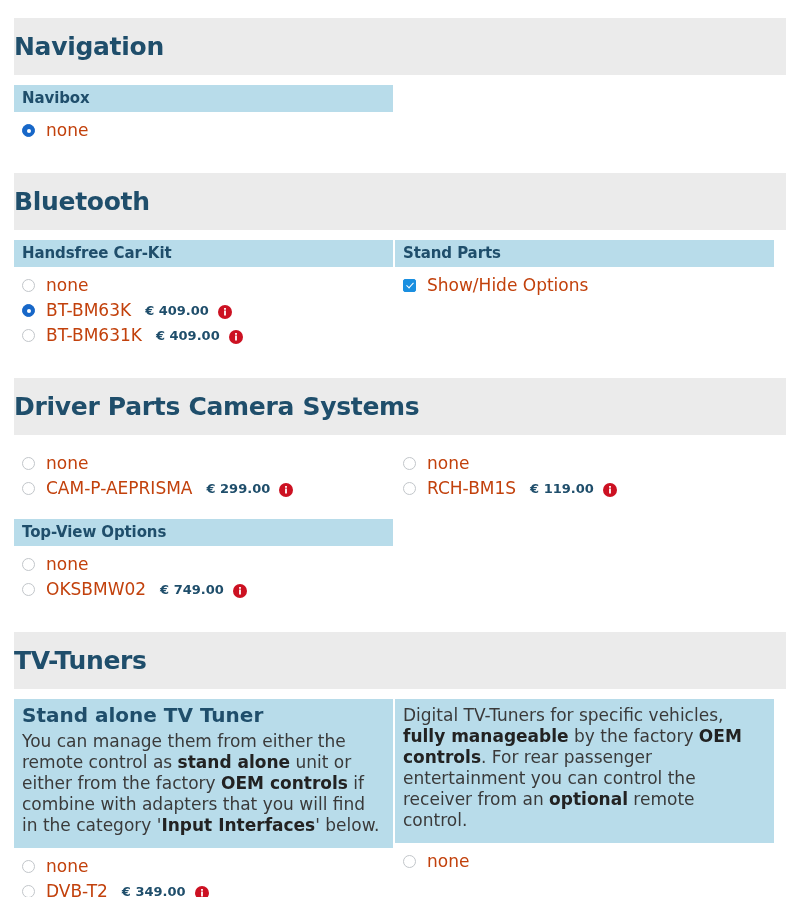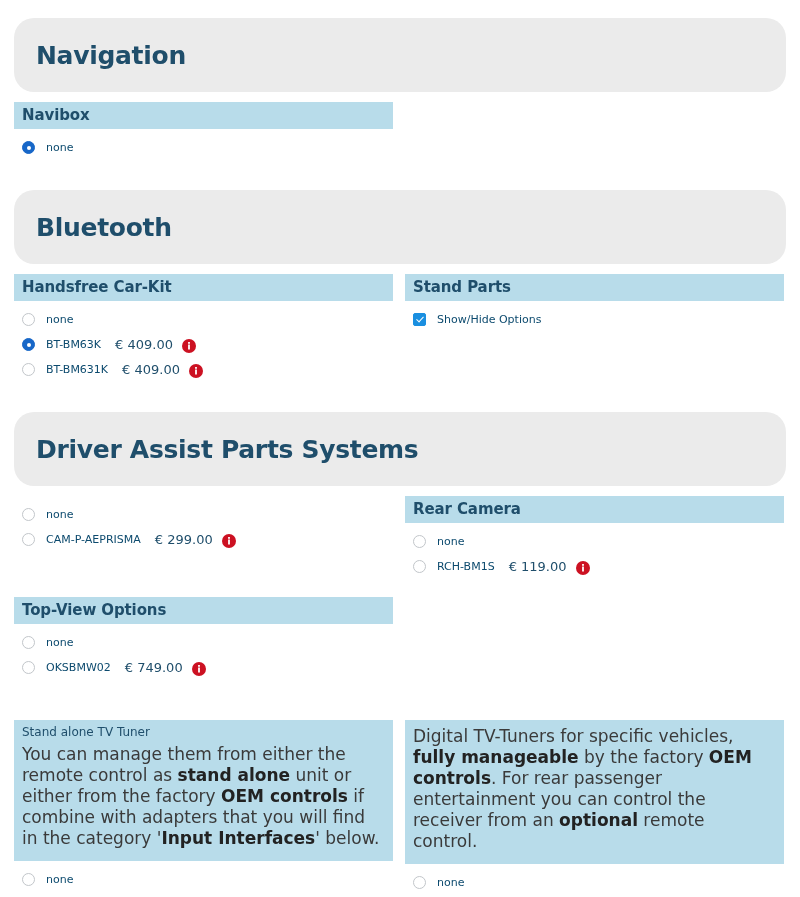--- a/index.html
+++ b/index.html
@@ -19,41 +19,40 @@
     position: relative;
     width: 800px;
     height: 897px;
     background: #ffffff;
   }
 
   
   .section-header {
     background: #ebebeb;
     margin: 0 14px;
-    height: 74px;
+    height: 57px;
     display: flex;
     align-items: center;
-    padding-left: 22px;
-    box-sizing: border-box;
-    border-radius: 20px;
+    padding-left: 0;
+    box-sizing: border-box;
   }
   .section-header .title {
     font-family: "DejaVu Sans", "Liberation Sans", sans-serif;
     font-size: 25px;
     font-weight: bold;
     color: #1f4e6b;
     letter-spacing: -0.3px;
     line-height: 1;
   }
 
   
   .cols {
     display: flex;
     margin: 0 14px;
-    gap: 12px;
+    gap: 2px;
   }
   .col {
     width: 379px;
     flex: 0 0 379px;
   }
 
   
   .sub-header {
     background: #b8dcea;
     height: 27px;
@@ -131,28 +130,28 @@
     left: 4px;
     top: 1px;
     width: 3px;
     height: 6px;
     border: solid #ffffff;
     border-width: 0 1.6px 1.6px 0;
     transform: rotate(43deg);
   }
 
   .opt-label {
-    font-size: 11px;
-    color: #0c4a6e;
+    font-size: 17px;
+    color: #c2410c;
     white-space: nowrap;
     line-height: 1;
   }
   .opt-price {
     font-size: 13px;
-    font-weight: normal;
+    font-weight: bold;
     color: #1f4e6b;
     white-space: nowrap;
     line-height: 1;
     margin-left: 14px;
   }
 
   .info-icon {
     width: 14px;
     height: 14px;
     flex: 0 0 14px;
@@ -160,22 +159,22 @@
     display: inline-block;
   }
 
   
   .desc-panel {
     background: #b8dcea;
     padding: 6px 10px 12px 8px;
     box-sizing: border-box;
   }
   .desc-panel .sub-title {
-    font-size: 12px;
-    font-weight: normal;
+    font-size: 20px;
+    font-weight: bold;
     color: #1f4e6b;
     display: block;
     margin-bottom: 6px;
     line-height: 1;
   }
   .desc-panel .desc-text {
     font-size: 17px;
     line-height: 21px;
     color: #3a3a3a;
   }
@@ -270,21 +269,21 @@
           <span class="checkbox checked"></span>
           <span class="opt-label">Show/Hide Options</span>
         </div>
       </div>
     </div>
   </div>
 
   <div class="spacer-lg"></div>
 
   <div class="section-header">
-    <span class="title">Driver Assist Parts Systems</span>
+    <span class="title">Driver Parts Camera Systems</span>
   </div>
 
   <div class="spacer-sm"></div>
 
   <div class="cols">
     <div class="col">
       <div class="options">
         <div class="opt-row">
           <span class="radio"></span>
           <span class="opt-label">none</span>
@@ -298,23 +297,20 @@
                 <circle cx="7" cy="7" r="7" fill="#cc1122"></circle>
                 <rect x="6.1" y="5.5" width="1.8" height="5" fill="#ffffff"></rect>
                 <rect x="6.1" y="3" width="1.8" height="1.8" fill="#ffffff"></rect>
               </svg>
           </span>
         </div>
       </div>
     </div>
 
     <div class="col">
-      <div class="sub-header">
-        <span class="sub-title">Rear Camera</span>
-      </div>
       <div class="options">
         <div class="opt-row">
           <span class="radio"></span>
           <span class="opt-label">none</span>
         </div>
         <div class="opt-row">
           <span class="radio"></span>
           <span class="opt-label">RCH-BM1S</span>
           <span class="opt-price">€ 119.00</span>
           <span class="info-icon">
@@ -353,20 +349,23 @@
               </svg>
           </span>
         </div>
       </div>
     </div>
     <div class="col"></div>
   </div>
 
   <div class="spacer-lg"></div>
 
+  <div class="section-header">
+    <span class="title">TV-Tuners</span>
+  </div>
 
   <div class="spacer-sm"></div>
 
   <div class="cols">
     <div class="col">
       <div class="desc-panel">
         <span class="sub-title">Stand alone TV Tuner</span>
         <div class="desc-text">You can manage them from either the remote control as <b>stand alone</b> unit or either from the factory <b>OEM controls</b> if combine with adapters that you will find in the category '<b>Input Interfaces</b>' below.</div>
       </div>
       <div class="options">

